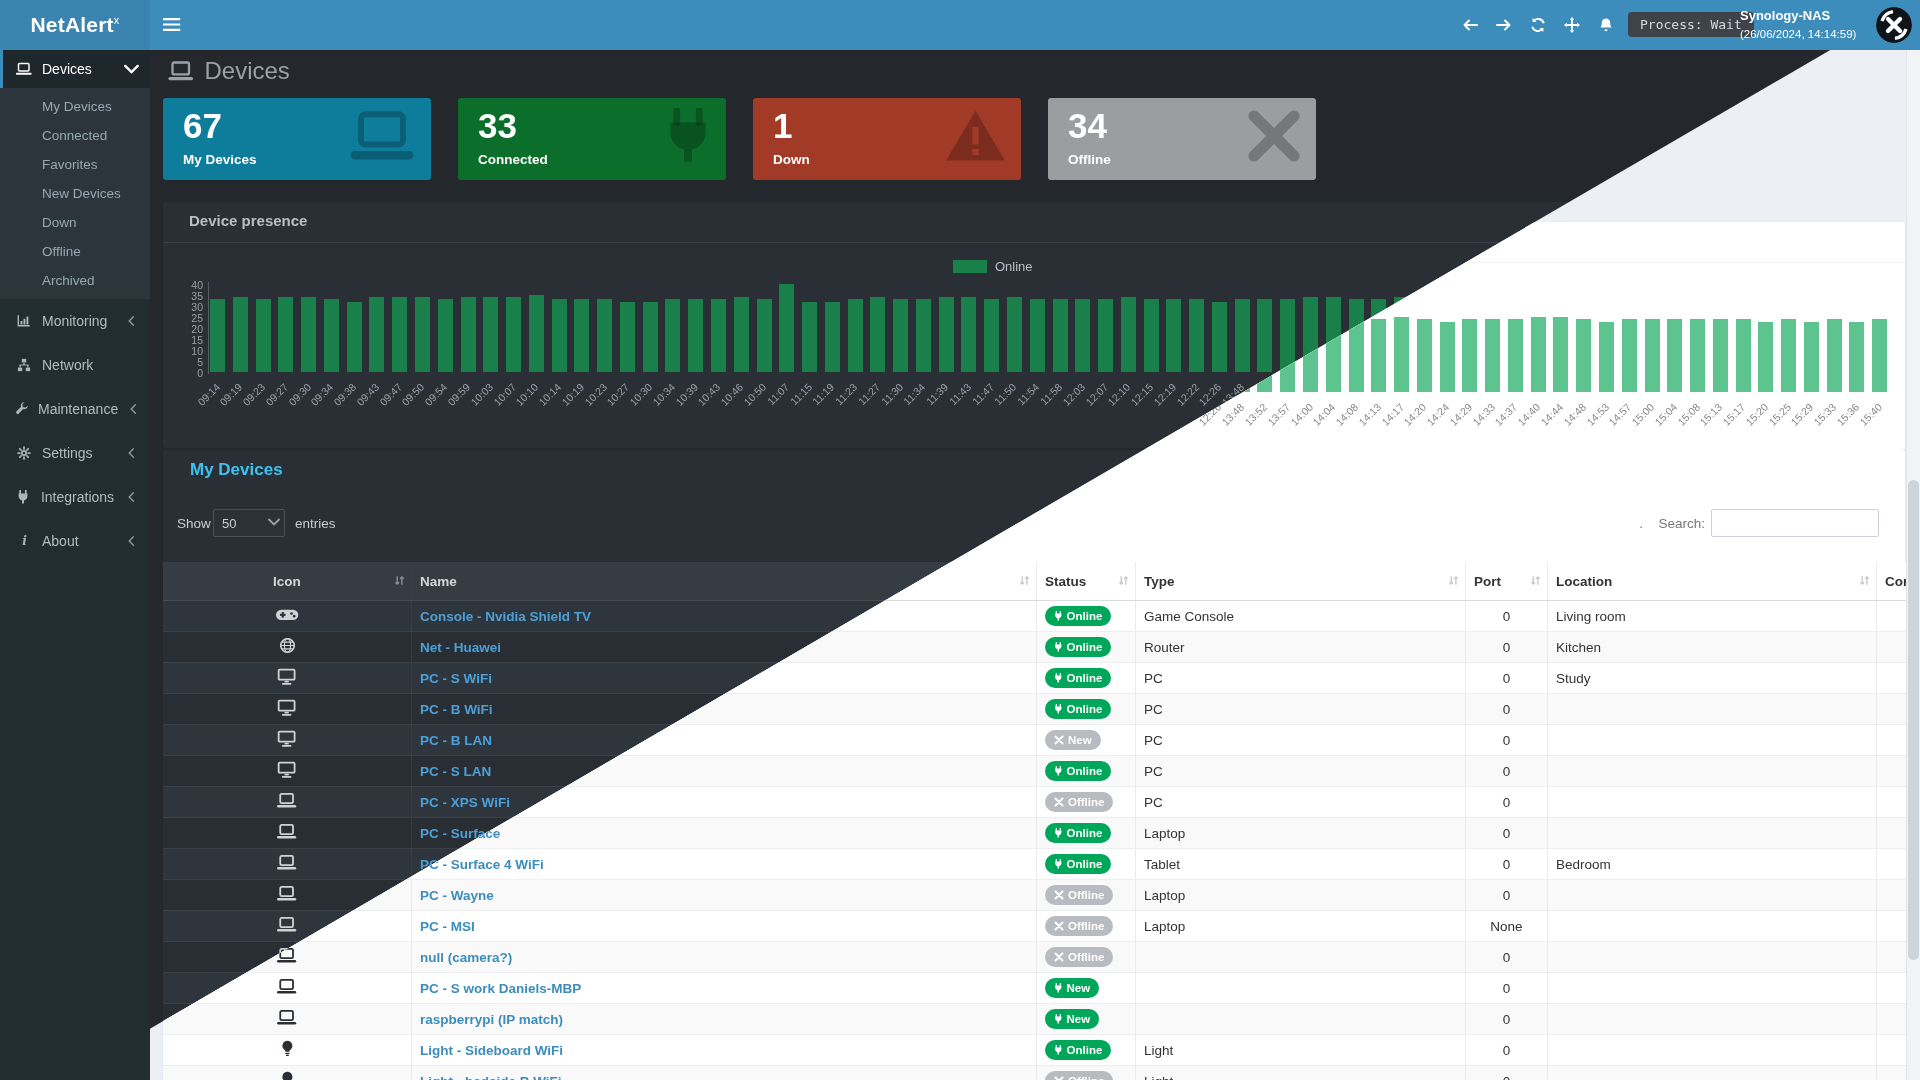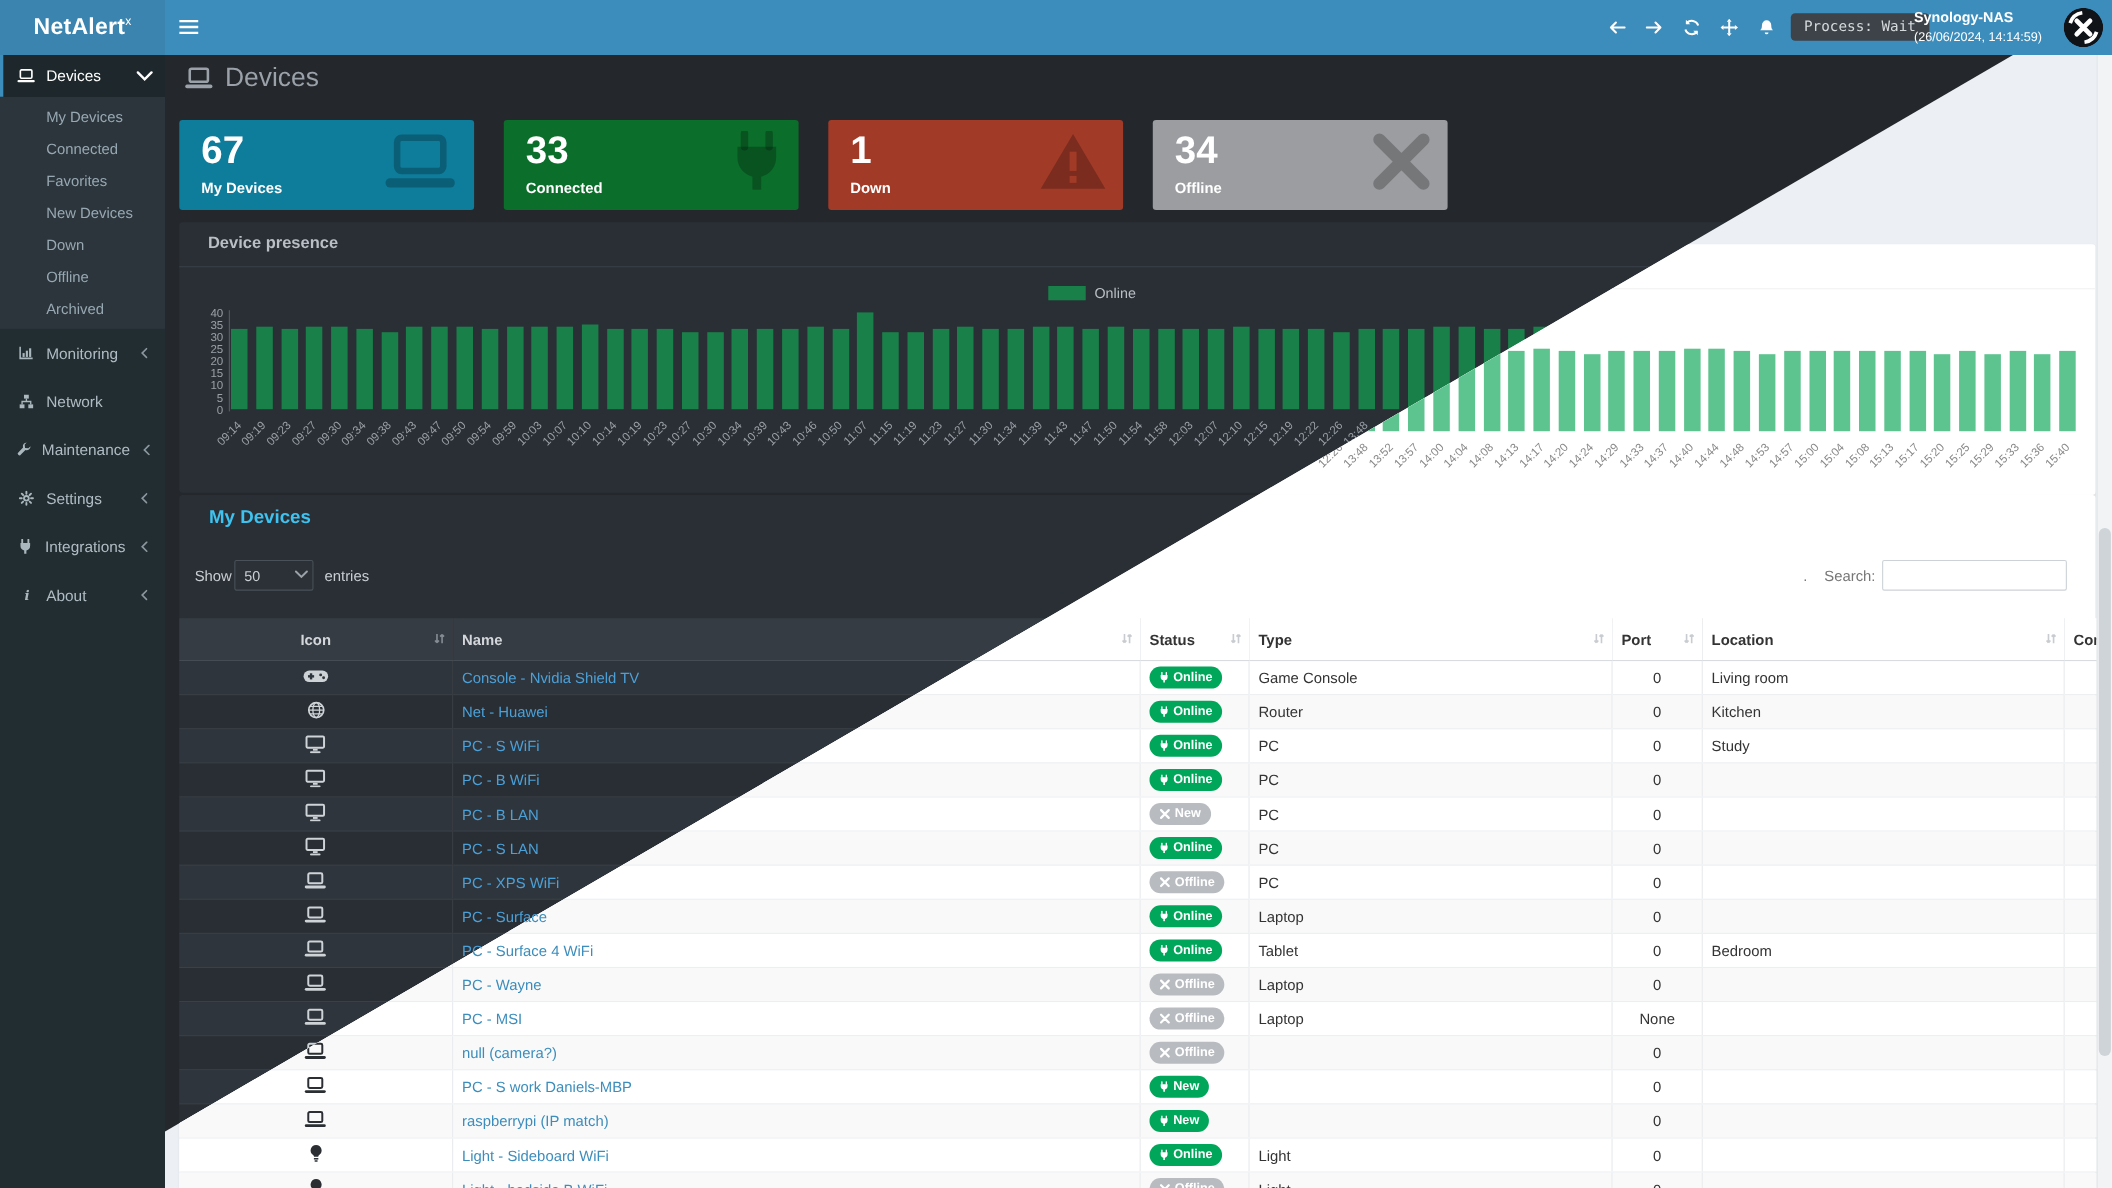--- a/index.html
+++ b/index.html
@@ -60,21 +60,21 @@
   .submenu{background:#2c353b;padding:4px 0;}
   .submenu-item{height:29px;display:flex;align-items:center;padding-left:42px;color:#97a8b2;
     font-size:13.5px;cursor:pointer;white-space:nowrap;}
 
   
   .main{position:absolute;left:150px;top:50px;width:1770px;height:1030px;}
   .page-title{position:absolute;left:17px;top:7px;display:flex;align-items:center;gap:10px;color:var(--muted);}
   .page-title .svgi svg{height:22px;}
   .page-title .pt-text{font-size:24px;}
 
-  .card{position:absolute;top:48px;width:268px;height:82px;border-radius:3px;color:#fff;margin-top:11px;}
+  .card{position:absolute;top:48px;width:268px;height:82px;border-radius:3px;color:#fff;}
   .card .num{position:absolute;left:20px;top:8px;font-size:35px;font-weight:700;}
   .card .lbl{position:absolute;left:20px;top:54px;font-size:13.5px;font-weight:700;}
   .card .cicon{position:absolute;right:14px;top:10px;color:rgba(0,0,0,.24);}
   .card .cicon svg{height:56px;}
 
   .chart-card{position:absolute;left:13px;top:152px;width:1742px;height:246px;background:var(--card);border-radius:3px;}
   .theme-light .chart-card{top:172px;height:228px;box-shadow:0 1px 2px rgba(0,0,0,.08);}
   .chart-title{position:absolute;left:26px;top:10px;font-size:15px;font-weight:700;color:var(--title);}
   .chart-div{position:absolute;left:0;right:0;top:40px;height:1px;background:var(--divider);}
   .legend{position:absolute;left:790px;top:57px;display:flex;align-items:center;gap:8px;}
@@ -110,21 +110,21 @@
     padding:0 8px;border-bottom:1px solid var(--th-border);position:relative;cursor:pointer;}
   .dt th .sort{position:absolute;right:6px;top:12px;color:var(--sort);}
   .dt th .sort svg{height:13px;}
   .dt td{height:30px;padding:0 8px;border-bottom:1px solid var(--row-border);overflow:hidden;white-space:nowrap;}
   .dt td+td,.dt th+th{border-left:1px solid var(--col-border);}
   .dt tr.odd td{background:var(--row-odd);}
   .dt tr.even td{background:var(--row-even);}
   .c-icon{text-align:center;color:var(--icon);}
   .c-icon .svgi svg{height:17px;}
   .th-icon{text-align:center !important;}
-  .c-name a{color:var(--link);font-weight:400;text-decoration:none;}
+  .c-name a{color:var(--link);font-weight:700;text-decoration:none;}
   .c-port,.c-conn{text-align:center;}
   .c-conn{font-weight:700;font-size:14px;}
   .pill{display:inline-flex;align-items:center;gap:4px;height:20px;padding:0 9px;border-radius:10px;
     color:#fff;font-size:11.5px;font-weight:700;}
   .pill .svgi{color:#fff;}
   .pill .svgi svg{height:10px;}
   .pill.on{background:#00a65a;}
   .pill.off{background:#b8bcc0;}
 
   .vscroll{display:none;}

